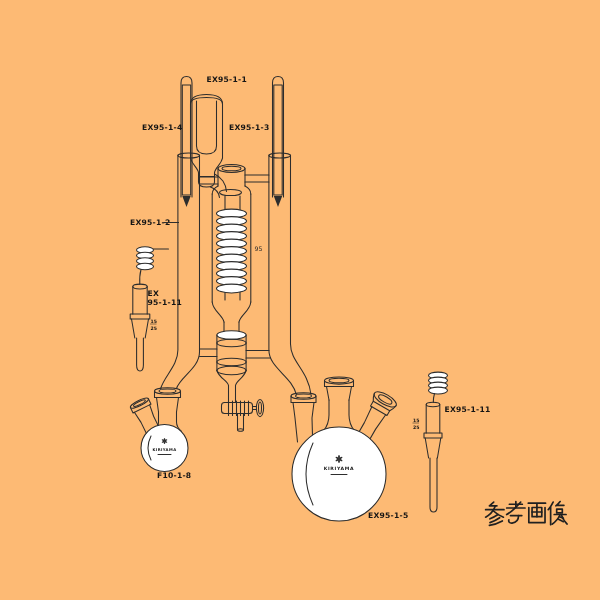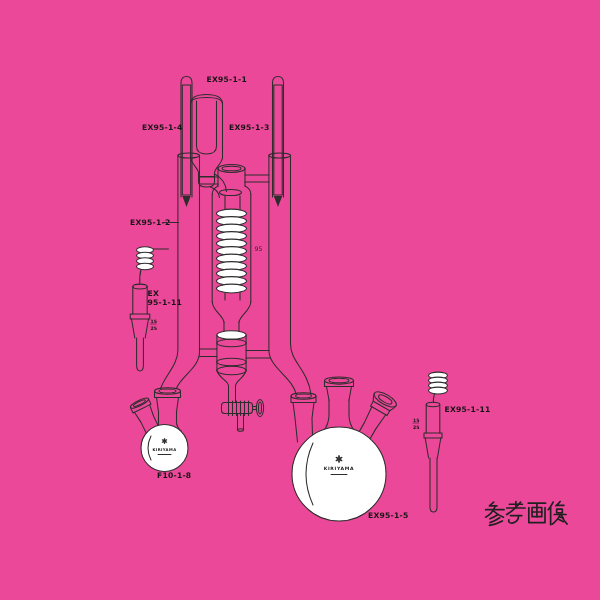--- a/index.html
+++ b/index.html
@@ -1,16 +1,16 @@
 <!DOCTYPE html>
 <html><head>
 <meta charset="utf-8">
 <style>
   html,body{margin:0;padding:0;background:#fff;}
-  .stage{position:relative;width:600px;height:600px;background:#ec4899;overflow:hidden;
+  .stage{position:relative;width:600px;height:600px;background:#fdba74;overflow:hidden;
          font-family:"DejaVu Sans", sans-serif;}
   svg{position:absolute;left:0;top:0;}
   
   .ln path,.ln line,.ln rect,.ln ellipse,.ln circle,.ln polyline{
       stroke:#2d2d2d;fill:none;stroke-width:1.05;stroke-linecap:round;stroke-linejoin:round;}
   .ln .wf{fill:#ffffff;}          
   .ln .df{fill:#2d2d2d;stroke:none;} 
   .labels text{font-family:"DejaVu Sans", sans-serif;fill:#141414;stroke:none;
       font-size:7.6px;font-weight:bold;letter-spacing:.25px;}
   .labels text.sm{font-size:6.2px;font-weight:normal;fill:#2a2a2a;letter-spacing:0;}

